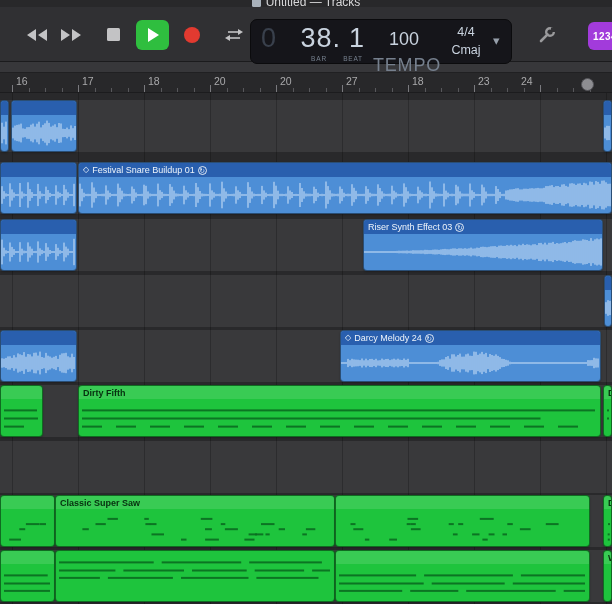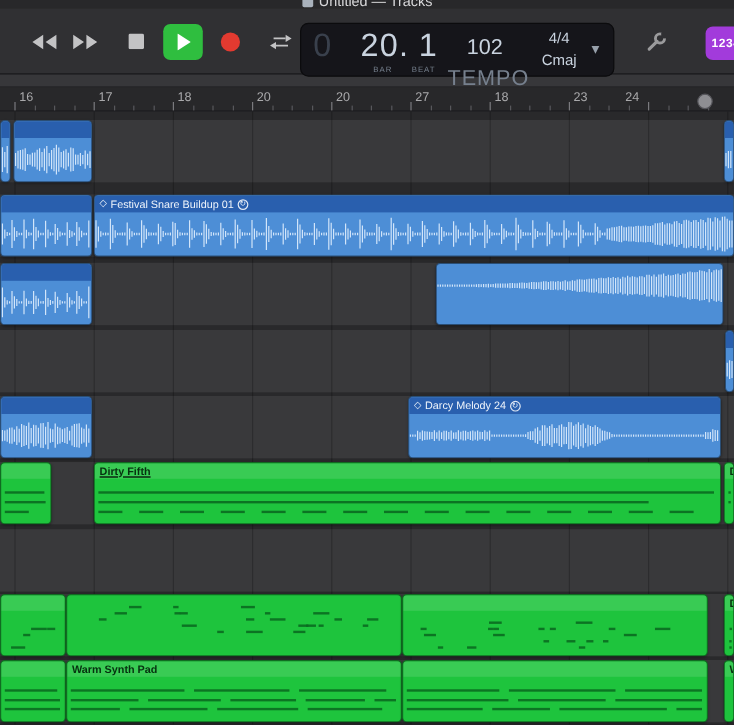--- a/index.html
+++ b/index.html
@@ -104,25 +104,25 @@
               <path d="M16 10 H6"></path>
           </g>
           <path d="M14 1 L19 4 L14 7 Z" fill="#c3c3c5"></path>
           <path d="M6 7 L1 10 L6 13 Z" fill="#c3c3c5"></path>
         </svg>
       </button>
     </div>
 
     <div class="lcd">
       <span class="ghost">0</span>
-      <span class="barv">20.</span>
+      <span class="barv">38.</span>
       <span class="beatv">1</span>
       <span class="lbl bar">BAR</span>
       <span class="lbl beat">BEAT</span>
-      <span class="tempo">102</span>
+      <span class="tempo">100</span>
       <span class="lbl tempo">TEMPO</span>
       <span class="sig">4/4</span>
       <span class="key">Cmaj</span>
       <span class="chev">▾</span>
     </div>
 
     <div class="wrench">
       <svg width="18" height="18" viewBox="0 0 18 18">
         <circle cx="12" cy="6" r="3.8" fill="none" stroke="#9a9a9c" stroke-width="2.4"></circle>
         <rect x="13" y="1.5" width="5" height="4.5" fill="#303033"></rect>
@@ -239,20 +239,24 @@
           <path d="M1 6.6L1 29.4M3 11.8L3 24.2M5 15.7L5 20.3M7 16.9L7 19.1M9 16.8L9 19.2M11 16.9L11 19.1M13 5.3L13 30.7M15 10.5L15 25.5M17 14.8L17 21.2M19 16.9L19 19.1M21 17.0L21 19.0M23 16.8L23 19.2M25 16.7L25 19.3M27 8.4L27 27.6M29 13.5L29 22.5M31 15.8L31 20.2M33 17.0L33 19.0M35 16.9L35 19.1M37 16.9L37 19.1M39 6.6L39 29.4M41 10.8L41 25.2M43 13.7L43 22.3M45 16.5L45 19.5M47 16.8L47 19.2M49 17.0L49 19.0M51 16.8L51 19.2M53 9.5L53 26.5M55 11.9L55 24.1M57 15.5L57 20.5M59 17.0L59 19.0M61 17.0L61 19.0M63 16.8L63 19.2M65 7.7L65 28.3M67 8.8L67 27.2M69 14.4L69 21.6M71 16.5L71 19.5M73 16.9L73 19.1M75 16.9L75 19.1M77 16.9L77 19.1M79 6.6L79 29.4M81 13.2L81 22.8M83 14.9L83 21.1M85 16.8L85 19.2M87 16.9L87 19.1M89 17.0L89 19.0M91 7.1L91 28.9M93 9.8L93 26.2M95 13.6L95 22.4M97 16.4L97 19.6M99 16.7L99 19.3M101 16.9L101 19.1M103 16.8L103 19.2M105 8.7L105 27.3M107 13.3L107 22.7M109 15.5L109 20.5M111 17.0L111 19.0M113 17.0L113 19.0M115 16.8L115 19.2M117 6.0L117 30.0M119 10.2L119 25.8M121 14.0L121 22.0M123 16.5L123 19.5M125 16.8L125 19.2M127 16.9L127 19.1M129 17.0L129 19.0M131 6.4L131 29.6M133 13.4L133 22.6M135 15.3L135 20.7M137 16.8L137 19.2M139 16.9L139 19.1M141 16.7L141 19.3M143 4.7L143 31.3M145 11.3L145 24.7M147 14.5L147 21.5M149 16.8L149 19.2M151 17.0L151 19.0M153 16.9L153 19.1M155 16.7L155 19.3M157 9.3L157 26.7M159 13.3L159 22.7M161 14.9L161 21.1M163 16.9L163 19.1M165 17.0L165 19.0M167 17.0L167 19.0M169 5.2L169 30.8M171 10.1L171 25.9M173 14.5L173 21.5M175 16.6L175 19.4M177 17.0L177 19.0M179 16.9L179 19.1M181 16.9L181 19.1M183 8.9L183 27.1M185 13.4L185 22.6M187 15.7L187 20.3M189 17.0L189 19.0M191 16.8L191 19.2M193 16.8L193 19.2M195 4.8L195 31.2M197 8.7L197 27.3M199 13.7L199 22.3M201 16.8L201 19.2M203 16.8L203 19.2M205 17.0L205 19.0M207 16.7L207 19.3M209 9.3L209 26.7M211 13.5L211 22.5M213 15.0L213 21.0M215 17.0L215 19.0M217 16.9L217 19.1M219 17.0L219 19.0M221 6.0L221 30.0M223 11.0L223 25.0M225 14.3L225 21.7M227 16.5L227 19.5M229 16.7L229 19.3M231 16.7L231 19.3M233 16.9L233 19.1M235 9.7L235 26.3M237 12.0L237 24.0M239 15.7L239 20.3M241 17.0L241 19.0M243 16.8L243 19.2M245 17.0L245 19.0M247 4.5L247 31.5M249 9.1L249 26.9M251 13.3L251 22.7M253 16.4L253 19.6M255 16.7L255 19.3M257 16.9L257 19.1M259 16.7L259 19.3M261 9.5L261 26.5M263 11.9L263 24.1M265 15.7L265 20.3M267 16.9L267 19.1M269 16.7L269 19.3M271 16.8L271 19.2M273 7.2L273 28.8M275 10.8L275 25.2M277 13.8L277 22.2M279 16.8L279 19.2M281 16.9L281 19.1M283 16.9L283 19.1M285 16.8L285 19.2M287 9.2L287 26.8M289 12.1L289 23.9M291 15.7L291 20.3M293 16.7L293 19.3M295 16.8L295 19.2M297 16.9L297 19.1M299 7.3L299 28.7M301 11.0L301 25.0M303 14.3L303 21.7M305 16.5L305 19.5M307 16.9L307 19.1M309 16.8L309 19.2M311 16.7L311 19.3M313 8.7L313 27.3M315 13.7L315 22.3M317 15.4L317 20.6M319 16.8L319 19.2M321 17.0L321 19.0M323 16.7L323 19.3M325 6.4L325 29.6M327 10.2L327 25.8M329 14.3L329 21.7M331 16.6L331 19.4M333 16.9L333 19.1M335 17.0L335 19.0M337 16.9L337 19.1M339 9.7L339 26.3M341 13.4L341 22.6M343 15.3L343 20.7M345 16.8L345 19.2M347 16.7L347 19.3M349 17.0L349 19.0M351 4.5L351 31.5M353 10.3L353 25.7M355 14.2L355 21.8M357 16.4L357 19.6M359 16.7L359 19.3M361 16.8L361 19.2M363 16.9L363 19.1M365 6.5L365 29.5M367 13.6L367 22.4M369 15.6L369 20.4M371 16.9L371 19.1M373 16.7L373 19.3M375 16.9L375 19.1M377 7.8L377 28.2M379 9.5L379 26.5M381 14.4L381 21.6M383 16.5L383 19.5M385 16.7L385 19.3M387 16.7L387 19.3M389 16.7L389 19.3M391 6.5L391 29.5M393 13.3L393 22.7M395 15.1L395 20.9M397 16.9L397 19.1M399 16.9L399 19.1M401 17.0L401 19.0M403 7.6L403 28.4M405 10.3L405 25.7M407 14.5L407 21.5M409 16.8L409 19.2M411 16.8L411 19.2M413 16.8L413 19.2M415 16.9L415 19.1M417 9.1L417 26.9M419 12.0L419 24.0M421 14.9L421 21.1M423 16.9L423 19.1M425 16.8L425 19.2M427 13.5L427 22.5M429 13.2L429 22.8M431 12.4L431 23.6M433 12.3L433 23.7M435 12.0L435 24.0M437 11.4L437 24.6M439 11.2L439 24.8M441 12.4L441 23.6M443 12.4L443 23.6M445 11.7L445 24.3M447 11.7L447 24.3M449 11.9L449 24.1M451 11.4L451 24.6M453 11.2L453 24.8M455 11.5L455 24.5M457 11.2L457 24.8M459 10.9L459 25.1M461 11.3L461 24.7M463 11.3L463 24.7M465 10.8L465 25.2M467 9.1L467 26.9M469 9.1L469 26.9M471 8.6L471 27.4M473 8.1L473 27.9M475 10.1L475 25.9M477 9.1L477 26.9M479 9.0L479 27.0M481 9.9L481 26.1M483 7.5L483 28.5M485 7.2L485 28.8M487 8.9L487 27.1M489 9.7L489 26.3M491 6.5L491 29.5M493 6.2L493 29.8M495 6.7L495 29.3M497 7.9L497 28.1M499 6.6L499 29.4M501 6.4L501 29.6M503 8.0L503 28.0M505 5.8L505 30.2M507 6.4L507 29.6M509 8.2L509 27.8M511 4.5L511 31.5M513 4.9L513 31.1M515 7.6L515 28.4M517 4.1L517 31.9M519 4.9L519 31.1M521 6.8L521 29.2M523 3.7L523 32.3M525 3.5L525 32.5M527 5.3L527 30.7M529 6.8L529 29.2M531 6.7L531 29.3" stroke="#d9eafc" stroke-width="1" fill="none" opacity="0.95"></path>
         </svg>
       </div>
       <div class="region audio" style="left: 0px; top: 126px; width: 77px; height: 52px;">
         <div class="hdr"></div>
         <svg width="75" height="36" viewBox="0 0 75 36">
           <path d="M1 5.6L1 30.4M3 13.7L3 22.3M5 16.3L5 19.7M7 17.0L7 19.0M9 8.5L9 27.5M11 12.9L11 23.1M13 15.1L13 20.9M15 17.0L15 19.0M17 17.0L17 19.0M19 8.2L19 27.8M21 14.7L21 21.3M23 16.6L23 19.4M25 16.9L25 19.1M27 8.4L27 27.6M29 12.4L29 23.6M31 14.7L31 21.3M33 17.0L33 19.0M35 16.9L35 19.1M37 7.4L37 28.6M39 14.3L39 21.7M41 15.9L41 20.1M43 16.9L43 19.1M45 9.1L45 26.9M47 13.3L47 22.7M49 16.0L49 20.0M51 17.0L51 19.0M53 17.0L53 19.0M55 10.1L55 25.9M57 13.8L57 22.2M59 16.2L59 19.8M61 17.0L61 19.0M63 8.6L63 27.4M65 12.6L65 23.4M67 14.7L67 21.3M69 17.0L69 19.0M71 17.0L71 19.0M73 4.8L73 31.2" stroke="#d9eafc" stroke-width="1" fill="none" opacity="0.95"></path>
         </svg>
       </div>
       <div class="region audio" style="left: 363px; top: 126px; width: 240px; height: 52px;">
+        <div class="hdr">
+          <span>Riser Synth Effect 03</span>
+          <span class="cbadge">↻</span>
+        </div>
         <svg width="238" height="36" viewBox="0 0 238 36">
           <path d="M1 17.0L1 19.0M3 17.0L3 19.0M5 17.0L5 19.0M7 17.0L7 19.0M9 17.0L9 19.0M11 17.0L11 19.0M13 17.0L13 19.0M15 17.0L15 19.0M17 17.0L17 19.0M19 17.0L19 19.0M21 17.0L21 19.0M23 17.0L23 19.0M25 17.0L25 19.0M27 17.0L27 19.0M29 17.0L29 19.0M31 17.0L31 19.0M33 16.9L33 19.1M35 16.7L35 19.3M37 16.8L37 19.2M39 16.7L39 19.3M41 16.7L41 19.3M43 16.5L43 19.5M45 16.8L45 19.2M47 16.6L47 19.4M49 16.2L49 19.8M51 16.3L51 19.7M53 16.3L53 19.7M55 16.3L55 19.7M57 16.2L57 19.8M59 16.3L59 19.7M61 15.8L61 20.2M63 15.9L63 20.1M65 16.1L65 19.9M67 16.1L67 19.9M69 15.7L69 20.3M71 15.5L71 20.5M73 15.6L73 20.4M75 15.9L75 20.1M77 15.4L77 20.6M79 15.1L79 20.9M81 14.9L81 21.1M83 15.2L83 20.8M85 15.3L85 20.7M87 14.8L87 21.2M89 14.4L89 21.6M91 14.4L91 21.6M93 14.9L93 21.1M95 14.3L95 21.7M97 14.3L97 21.7M99 14.7L99 21.3M101 14.2L101 21.8M103 14.7L103 21.3M105 14.3L105 21.7M107 13.6L107 22.4M109 14.6L109 21.4M111 14.4L111 21.6M113 13.6L113 22.4M115 13.9L115 22.1M117 12.9L117 23.1M119 12.7L119 23.3M121 12.9L121 23.1M123 13.2L123 22.8M125 12.8L125 23.2M127 12.3L127 23.7M129 12.2L129 23.8M131 12.1L131 23.9M133 12.9L133 23.1M135 11.7L135 24.3M137 11.5L137 24.5M139 11.9L139 24.1M141 11.9L141 24.1M143 11.1L143 24.9M145 11.6L145 24.4M147 10.8L147 25.2M149 11.6L149 24.4M151 11.1L151 24.9M153 12.2L153 23.8M155 10.6L155 25.4M157 11.2L157 24.8M159 9.8L159 26.2M161 11.0L161 25.0M163 10.3L163 25.7M165 10.7L165 25.3M167 11.3L167 24.7M169 10.3L169 25.7M171 10.2L171 25.8M173 11.1L173 24.9M175 9.0L175 27.0M177 8.9L177 27.1M179 10.3L179 25.7M181 8.7L181 27.3M183 10.6L183 25.4M185 8.8L185 27.2M187 8.8L187 27.2M189 7.9L189 28.1M191 9.9L191 26.1M193 9.0L193 27.0M195 9.6L195 26.4M197 9.2L197 26.8M199 8.6L199 27.4M201 8.0L201 28.0M203 9.2L203 26.8M205 8.0L205 28.0M207 8.2L207 27.8M209 6.9L209 29.1M211 6.2L211 29.8M213 6.8L213 29.2M215 6.8L215 29.2M217 6.7L217 29.3M219 5.3L219 30.7M221 5.7L221 30.3M223 6.0L223 30.0M225 6.9L225 29.1M227 4.1L227 31.9M229 6.8L229 29.2M231 5.3L231 30.7M233 4.5L233 31.5M235 5.3L235 30.7M237 4.4L237 31.6" stroke="#d9eafc" stroke-width="1" fill="none" opacity="0.95"></path>
         </svg>
       </div>
       <div class="region audio" style="left: 604px; top: 182px; width: 8px; height: 52px;">
         <div class="hdr"></div>
         <svg width="6" height="36" viewBox="0 0 6 36">
           <path d="M1 12.2L1 23.8M3 10.2L3 25.8M5 10.9L5 25.1" stroke="#d9eafc" stroke-width="1" fill="none" opacity="0.95"></path>
         </svg>
       </div>
@@ -273,21 +277,21 @@
         </svg>
       </div>
       <div class="region midi" style="left: 0px; top: 292px; width: 43px; height: 52px;">
         <div class="hdr"></div>
         <svg width="41" height="37" viewBox="0 0 41 37">
           <rect x="3.0" y="10.4" width="33.0" height="2" fill="#0a6b20" opacity="0.9"></rect>
           <rect x="3.0" y="18.5" width="34.0" height="2" fill="#0a6b20" opacity="0.9"></rect>
           <rect x="3.0" y="26.6" width="20.0" height="2" fill="#0a6b20" opacity="0.9"></rect>
         </svg>
       </div>
-      <div class="region midi" style="left: 78px; top: 292px; width: 523px; height: 52px; text-decoration: underline;">
+      <div class="region midi" style="left: 78px; top: 292px; width: 523px; height: 52px;">
         <div class="hdr">
           <span>Dirty Fifth</span>
         </div>
         <svg width="521" height="37" viewBox="0 0 521 37">
           <rect x="3.0" y="10.4" width="513.0" height="2" fill="#0a6b20" opacity="0.9"></rect>
           <rect x="3.0" y="18.5" width="458.5" height="2" fill="#0a6b20" opacity="0.9"></rect>
           <rect x="3.0" y="26.6" width="20.0" height="2" fill="#0a6b20" opacity="0.9"></rect>
           <rect x="37.0" y="26.6" width="20.0" height="2" fill="#0a6b20" opacity="0.9"></rect>
           <rect x="71.0" y="26.6" width="20.0" height="2" fill="#0a6b20" opacity="0.9"></rect>
           <rect x="105.0" y="26.6" width="20.0" height="2" fill="#0a6b20" opacity="0.9"></rect>
@@ -316,20 +320,23 @@
       <div class="region midi" style="left: 0px; top: 402px; width: 55px; height: 52px;">
         <div class="hdr"></div>
         <svg width="53" height="37" viewBox="0 0 53 37">
           <rect x="18.3" y="19.2" width="5.9" height="2" fill="#0a6b20" opacity="0.9"></rect>
           <rect x="8.2" y="29.6" width="11.8" height="2" fill="#0a6b20" opacity="0.9"></rect>
           <rect x="38.3" y="14.1" width="6.7" height="2" fill="#0a6b20" opacity="0.9"></rect>
           <rect x="24.9" y="14.1" width="13.1" height="2" fill="#0a6b20" opacity="0.9"></rect>
         </svg>
       </div>
       <div class="region midi" style="left: 55px; top: 402px; width: 280px; height: 52px;">
+        <div class="hdr">
+          <span>Classic Super Saw</span>
+        </div>
         <svg width="278" height="37" viewBox="0 0 278 37">
           <rect x="39.5" y="14.1" width="10.3" height="2" fill="#0a6b20" opacity="0.9"></rect>
           <rect x="95.5" y="24.4" width="12.5" height="2" fill="#0a6b20" opacity="0.9"></rect>
           <rect x="89.4" y="14.1" width="4.8" height="2" fill="#0a6b20" opacity="0.9"></rect>
           <rect x="149.1" y="29.6" width="13.8" height="2" fill="#0a6b20" opacity="0.9"></rect>
           <rect x="164.8" y="14.1" width="4.5" height="2" fill="#0a6b20" opacity="0.9"></rect>
           <rect x="26.4" y="19.2" width="6.4" height="2" fill="#0a6b20" opacity="0.9"></rect>
           <rect x="209.5" y="24.4" width="4.2" height="2" fill="#0a6b20" opacity="0.9"></rect>
           <rect x="205.0" y="14.1" width="13.5" height="2" fill="#0a6b20" opacity="0.9"></rect>
           <rect x="188.4" y="29.6" width="10.1" height="2" fill="#0a6b20" opacity="0.9"></rect>
@@ -383,23 +390,20 @@
       </div>
       <div class="region midi" style="left: 0px; top: 457px; width: 55px; height: 52px;">
         <div class="hdr"></div>
         <svg width="53" height="37" viewBox="0 0 53 37">
           <rect x="3.0" y="10.4" width="43.7" height="2" fill="#0a6b20" opacity="0.9"></rect>
           <rect x="3.0" y="18.5" width="46.0" height="2" fill="#0a6b20" opacity="0.9"></rect>
           <rect x="3.0" y="25.9" width="46.0" height="2" fill="#0a6b20" opacity="0.9"></rect>
         </svg>
       </div>
       <div class="region midi" style="left: 55px; top: 457px; width: 280px; height: 52px;">
-        <div class="hdr">
-          <span>Warm Synth Pad</span>
-        </div>
         <svg width="278" height="37" viewBox="0 0 278 37">
           <rect x="3.0" y="10.4" width="94.7" height="2" fill="#0a6b20" opacity="0.9"></rect>
           <rect x="105.7" y="10.4" width="79.5" height="2" fill="#0a6b20" opacity="0.9"></rect>
           <rect x="193.2" y="10.4" width="72.7" height="2" fill="#0a6b20" opacity="0.9"></rect>
           <rect x="3.0" y="18.5" width="56.4" height="2" fill="#0a6b20" opacity="0.9"></rect>
           <rect x="67.4" y="18.5" width="60.6" height="2" fill="#0a6b20" opacity="0.9"></rect>
           <rect x="136.0" y="18.5" width="54.7" height="2" fill="#0a6b20" opacity="0.9"></rect>
           <rect x="198.7" y="18.5" width="49.4" height="2" fill="#0a6b20" opacity="0.9"></rect>
           <rect x="256.1" y="18.5" width="17.9" height="2" fill="#0a6b20" opacity="0.9"></rect>
           <rect x="3.0" y="25.9" width="40.9" height="2" fill="#0a6b20" opacity="0.9"></rect>

